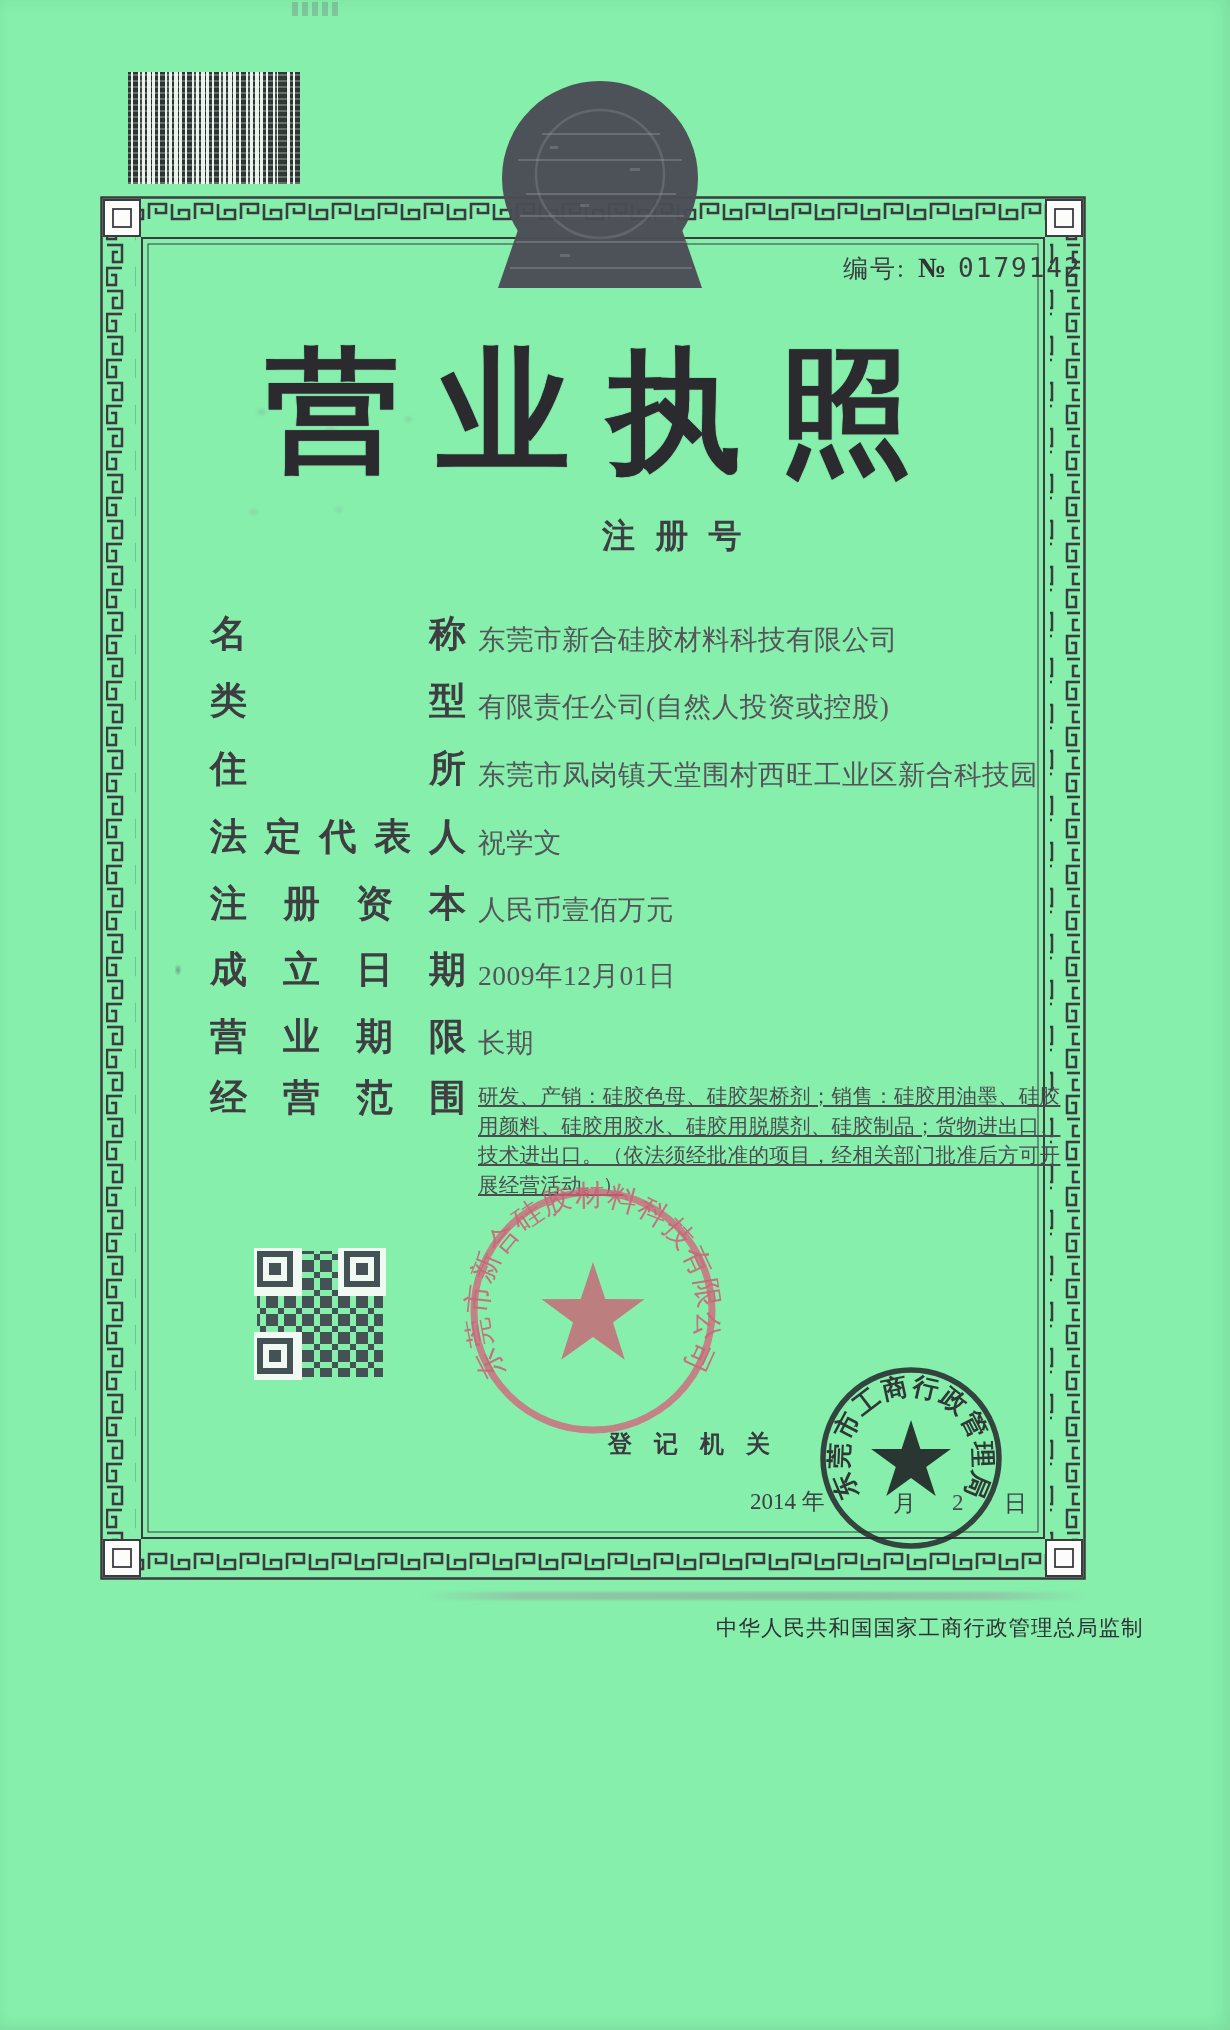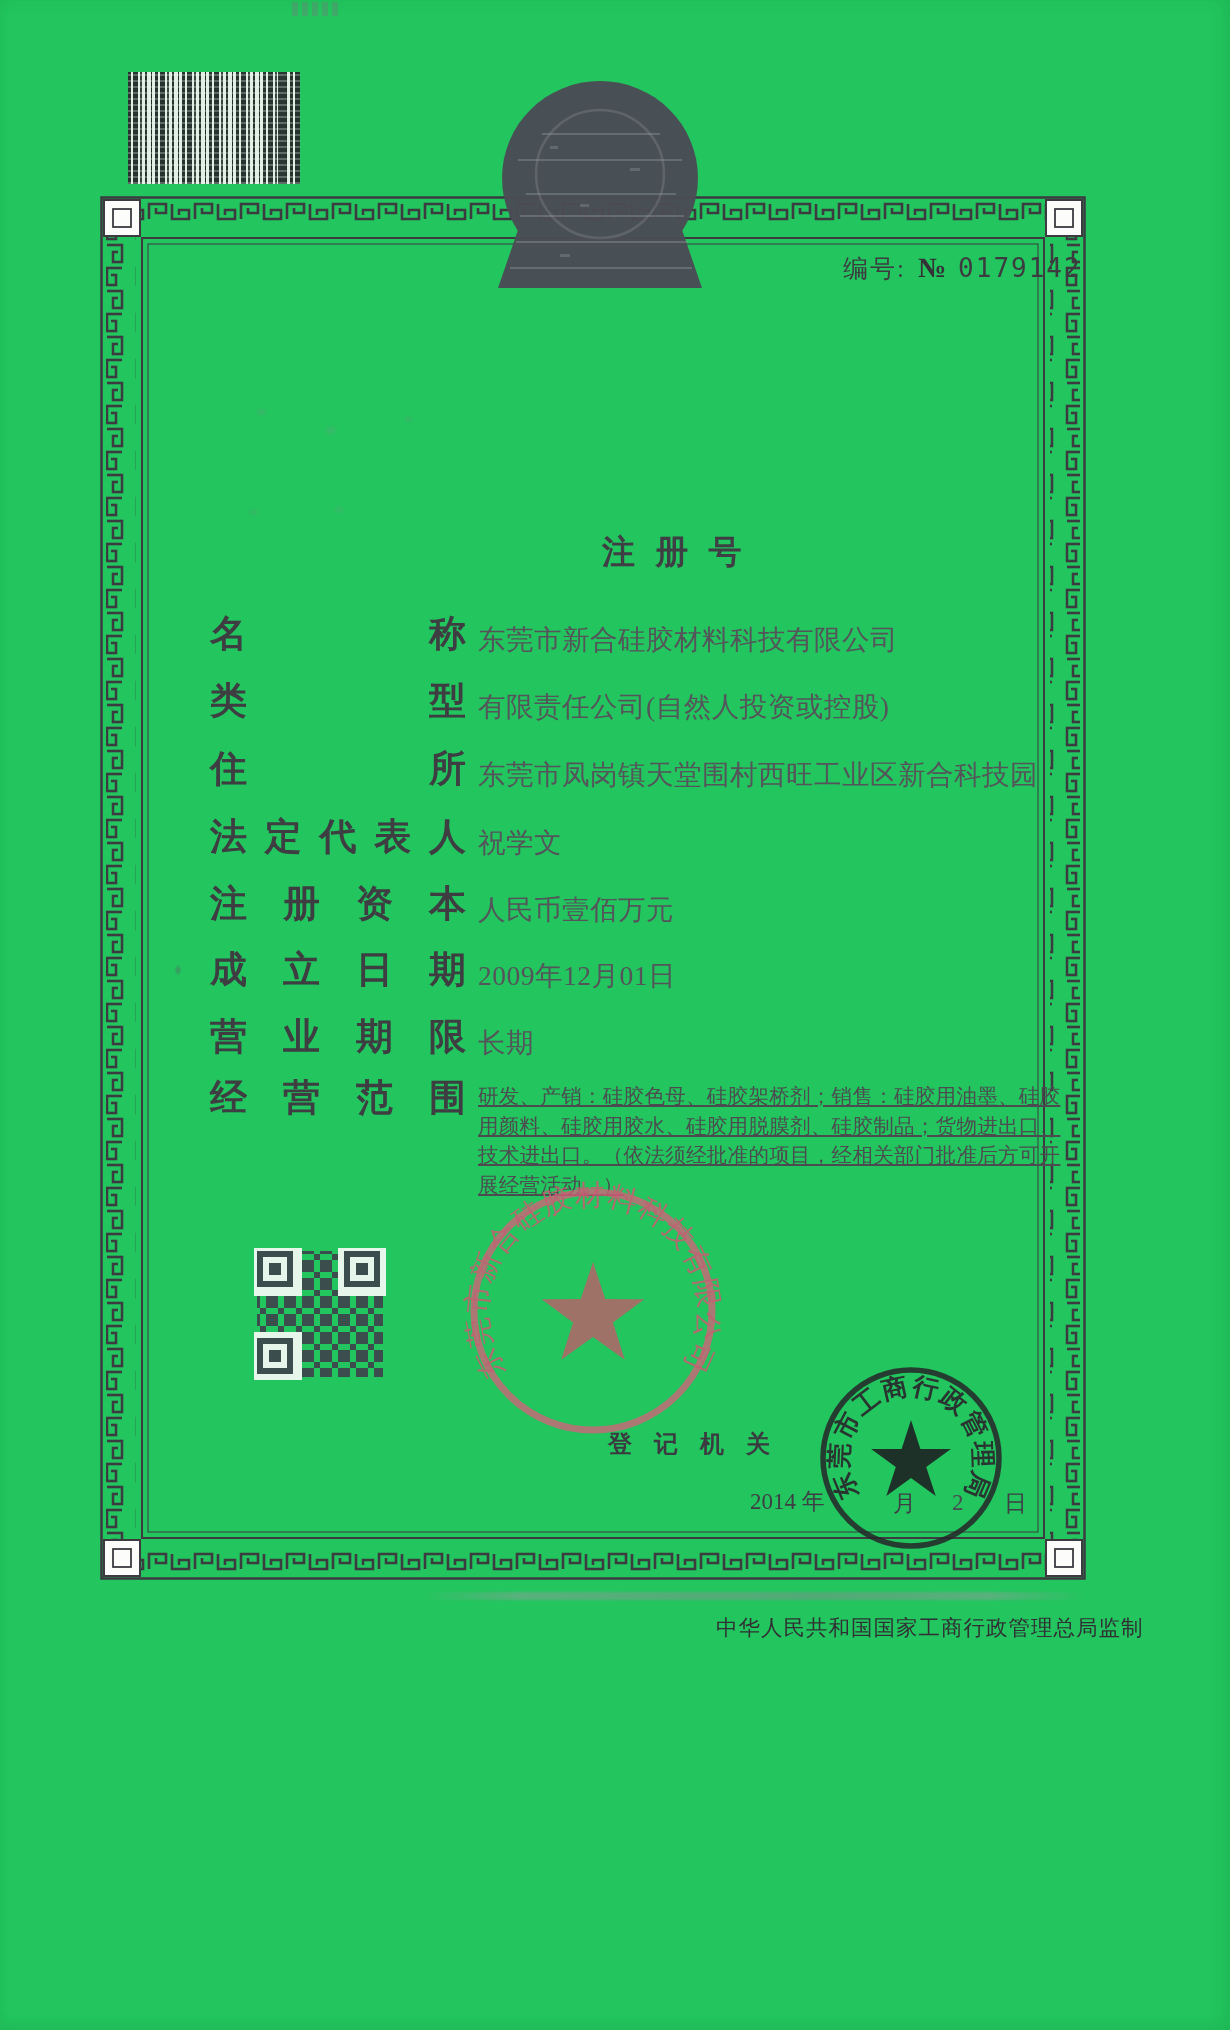--- a/index.html
+++ b/index.html
@@ -1,17 +1,17 @@
 <!DOCTYPE html>
 <html><head>
 <meta charset="utf-8">
 <style>
   html,body{margin:0;padding:0;background:#e9e9e7;}
   #page{
-    position:relative;width:1230px;height:2030px;background:#22c55e;
+    position:relative;width:1230px;height:2030px;background:#86efac;
     font-family:"Liberation Serif",serif;overflow:hidden;
     box-shadow:inset -8px 0 18px rgba(0,0,0,.05), inset 0 -6px 14px rgba(0,0,0,.03);
   }
   .abs{position:absolute;}
 
   
   #barcode{
     left:128px;top:72px;width:172px;height:112px;opacity:.92;
     background:
       repeating-linear-gradient(0deg, rgba(255,255,255,.28) 0 2px, rgba(255,255,255,0) 2px 6px),
@@ -33,21 +33,21 @@
 
   
   #title{
     left:100px;top:338px;width:986px;text-align:center;z-index:2;
     font-family:"Liberation Sans",sans-serif;font-weight:900;
     font-size:133px;line-height:1.1;letter-spacing:38px;padding-left:30px;box-sizing:border-box;
     color:#2b2b2f;text-shadow:0 0 1px #3a3a3e;
   }
 
   
-  #regline{left:602px;top:530px;display:flex;align-items:baseline;gap:30px;z-index:2;}
+  #regline{left:602px;top:514px;display:flex;align-items:baseline;gap:30px;z-index:2;}
   #regline .r-label{font-size:33px;color:#3e3e44;letter-spacing:6px;font-weight:600;}
   #regline .r-num{font-size:35px;color:#434349;letter-spacing:2px;}
 
   
   .row{position:absolute;left:198px;width:880px;z-index:2;}
   .flabel{
     position:absolute;left:12px;top:0;width:256px;
     font-size:37px;font-weight:700;color:#3d3d42;
     text-align:justify;text-align-last:justify;line-height:1.1;
   }
@@ -154,20 +154,21 @@
         <rect x="955" y="1353" width="18" height="18"></rect>
     </g>
   </svg>
 
   <div class="abs" id="serial-line">
     <span class="s-label">编号:</span>
     <span class="s-no">№</span>
     <span class="s-num">0179142</span>
   </div>
 
+  <div class="abs" id="title">营业执照</div>
 
   <div class="abs" id="regline">
     <span class="r-label">注 册 号</span>
   </div>
 
   <div class="row" style="top:614px">
     <div class="flabel">名称</div>
     <div class="fvalue">东莞市新合硅胶材料科技有限公司</div>
   </div>
   <div class="row" style="top:681px">

